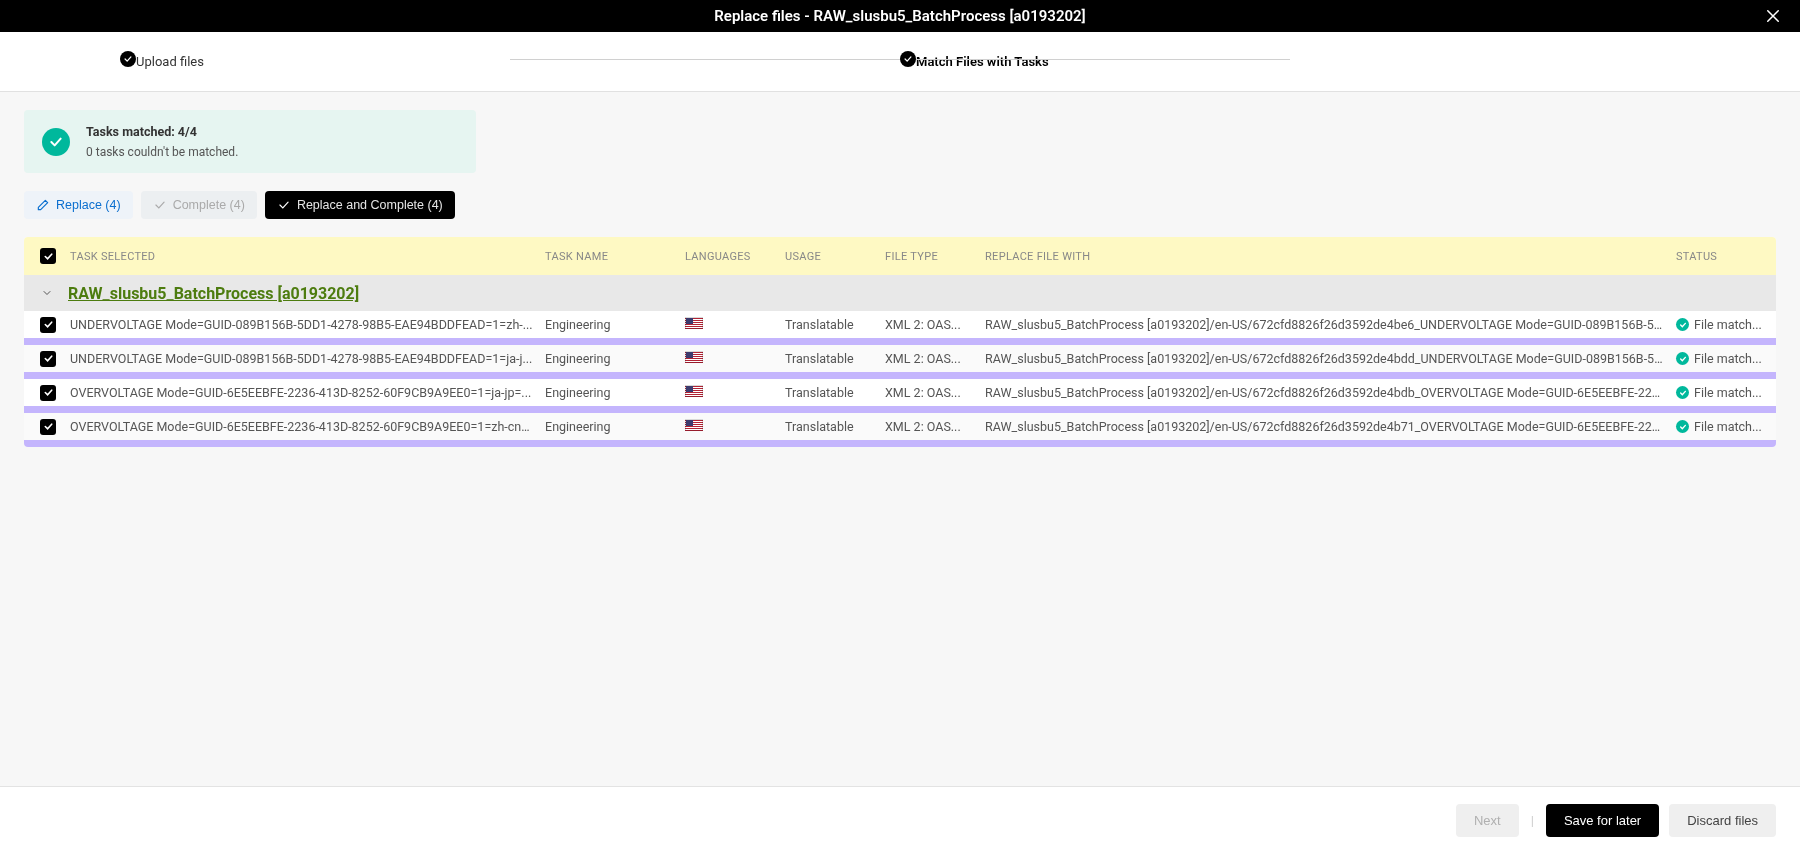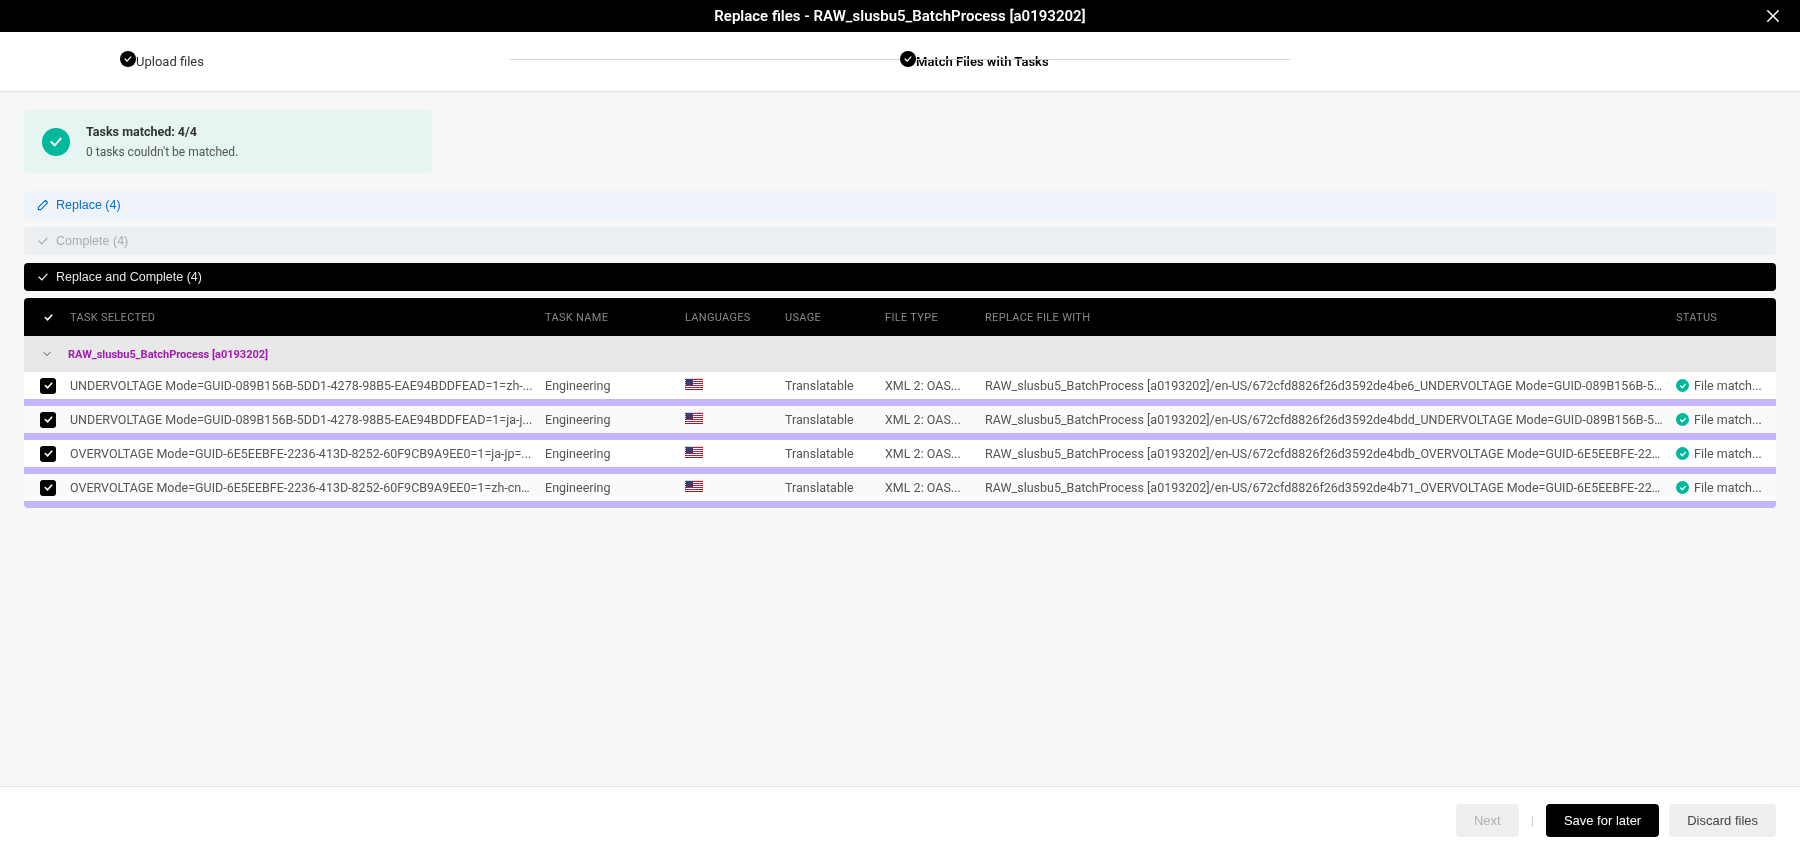--- a/index.html
+++ b/index.html
@@ -14,42 +14,42 @@
 .stepper-inner { display: flex; align-items: flex-start; width: 100%; max-width: 1560px; position: relative; }
 .step { display: flex; flex-direction: row; align-items: center; width: 50%; position: relative; }
 .step-icon { width: 16px; height: 16px; border-radius: 50%; background: #000; display: flex; align-items: center; justify-content: center; margin-bottom: 6px; position: relative; z-index: 2; }
 .step-icon svg { width: 10px; height: 10px; }
 .step-label { font-size: 13px; color: #333; }
 .step.active .step-label { font-weight: 600; color: #000; }
 .step-line { position: absolute; top: 8px; left: 25%; right: 25%; height: 1px; background: #d0d0d0; z-index: 1; }
 
 .content { flex: 1; overflow: auto; padding: 18px 24px 24px 24px; }
 
-.banner { background: #e6f5f1; border: none; border-radius: 4px; padding: 14px 18px; display: flex; align-items: center; gap: 16px; width: 408px; margin-bottom: 18px; }
+.banner { background: #e6f5f1; border: none; border-radius: 4px; padding: 14px 18px; display: flex; align-items: center; gap: 16px; width: 452px; margin-bottom: 18px; }
 .banner-icon { width: 28px; height: 28px; border-radius: 50%; background: #00b89c; display: flex; align-items: center; justify-content: center; flex-shrink: 0; }
 .banner-icon svg { width: 16px; height: 16px; }
 .banner-text { display: flex; flex-direction: column; gap: 6px; }
 .banner-title { font-size: 12.5px; font-weight: 700; color: #333; }
 .banner-sub { font-size: 12px; color: #555; }
 
-.actions { display: flex; gap: 8px; margin-bottom: 7px; flex-direction: column; }
+.actions { display: flex; gap: 8px; margin-bottom: 18px; }
 .action-btn { display: flex; align-items: center; gap: 6px; padding: 7px 12px; border-radius: 4px; font-size: 12.5px; cursor: pointer; border: none; background: #eceff1; color: #555; }
 .action-btn.primary-selected { background: #eef3f9; color: #0b6fcf; font-weight: 500; }
 .action-btn.dark { background: #000; color: #e5e5e5; font-weight: 400; }
 .action-btn svg { width: 14px; height: 14px; }
 .action-btn.disabled { color: #aaa; cursor: default; }
 
 .table { background: #fff; border-radius: 4px; overflow: hidden; }
 .table-header, .table-row, .table-group { display: grid; grid-template-columns: 34px minmax(300px,1.1fr) 140px 100px 100px 100px minmax(300px,1.6fr) 100px; align-items: center; padding: 0 6px; }
-.table-header { background: #000000; height: 38px; font-size: 11px; color: #888; text-transform: uppercase; letter-spacing: 0.3px; }
+.table-header { background: #fef9c3; height: 38px; font-size: 11px; color: #888; text-transform: uppercase; letter-spacing: 0.3px; }
 .table-header .th { padding: 0 6px; white-space: nowrap; overflow: hidden; text-overflow: ellipsis; }
 .table-group { background: #e8e8e8; height: 36px; grid-template-columns: 34px 1fr; gap: 0; }
 .table-group .chev { display: flex; align-items: center; justify-content: center; }
 .table-group .chev svg { width: 12px; height: 12px; }
-.table-group .grp-label { font-size: 11px; font-weight: 700; color: #a21caf; padding-left: 4px; }
+.table-group .grp-label { font-size: 16px; font-weight: 700; color: #4d7c0f; padding-left: 4px; text-decoration: underline; }
 .table-row { height: 34px; border-bottom: 7px solid #c4b5fd; }
 .table-row:nth-child(even) { background: #fafafa; }
 .table-row .td { padding: 0 6px; font-size: 12.5px; color: #555; white-space: nowrap; overflow: hidden; text-overflow: ellipsis; }
 .checkbox { width: 16px; height: 16px; border-radius: 3px; background: #000; display: flex; align-items: center; justify-content: center; margin-left:4px; }
 .checkbox svg { width: 11px; height: 11px; }
 .flag { display:inline-block; width: 18px; height: 12px; background: linear-gradient(to bottom, #b22234 0%, #b22234 10%, #fff 10%, #fff 20%, #b22234 20%, #b22234 30%, #fff 30%, #fff 40%, #b22234 40%, #b22234 50%, #fff 50%, #fff 60%, #b22234 60%, #b22234 70%, #fff 70%, #fff 80%, #b22234 80%, #b22234 90%, #fff 90%, #fff 100%); position: relative; border:1px solid rgba(0,0,0,0.15); }
 .flag::before { content:""; position:absolute; left:0; top:0; width:7px; height:6px; background:#3c3b6e; }
 .status-cell { display: flex; align-items: center; gap: 5px; }
 .status-dot { width: 13px; height: 13px; border-radius: 50%; background: #00b89c; display: flex; align-items: center; justify-content: center; flex-shrink: 0; }
 .status-dot svg { width: 8px; height: 8px; }

